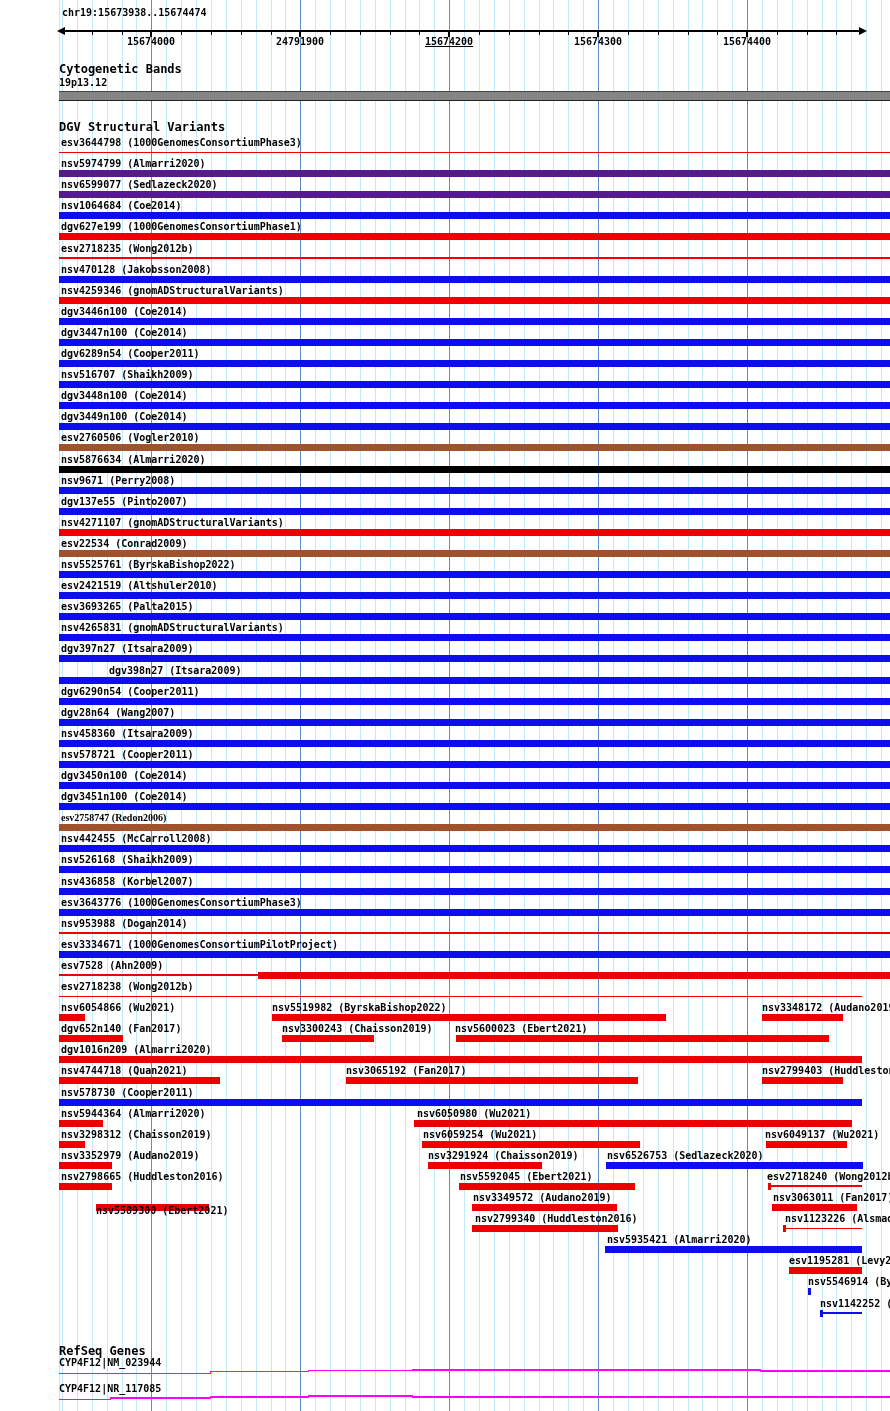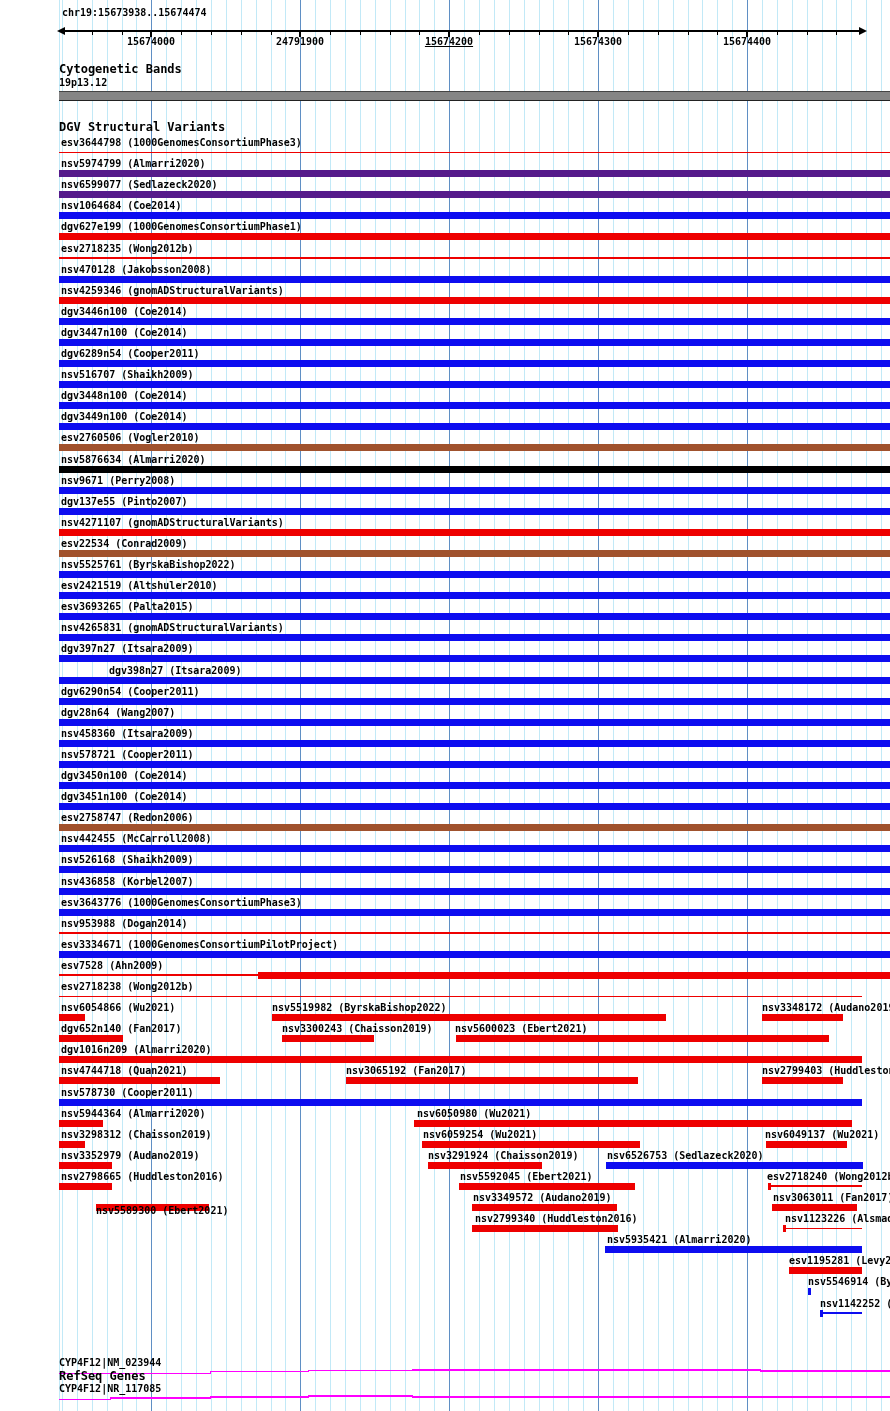--- a/index.html
+++ b/index.html
@@ -185,21 +185,21 @@
       <div class="lbl" style="left: 61px; top: 706.7px;">dgv28n64 (Wang2007)</div>
       <div class="seg" style="left: 59px; top: 718.7px; width: 831px; height: 7px; background: rgb(13, 13, 240);"></div>
       <div class="lbl" style="left: 61px; top: 727.8px;">nsv458360 (Itsara2009)</div>
       <div class="seg" style="left: 59px; top: 739.8px; width: 831px; height: 7px; background: rgb(13, 13, 240);"></div>
       <div class="lbl" style="left: 61px; top: 748.9px;">nsv578721 (Cooper2011)</div>
       <div class="seg" style="left: 59px; top: 760.9px; width: 831px; height: 7px; background: rgb(13, 13, 240);"></div>
       <div class="lbl" style="left: 61px; top: 770px;">dgv3450n100 (Coe2014)</div>
       <div class="seg" style="left: 59px; top: 782px; width: 831px; height: 7px; background: rgb(13, 13, 240);"></div>
       <div class="lbl" style="left: 61px; top: 791.1px;">dgv3451n100 (Coe2014)</div>
       <div class="seg" style="left: 59px; top: 803.1px; width: 831px; height: 7px; background: rgb(13, 13, 240);"></div>
-      <div class="lbl" style="left: 61px; top: 812.2px;">esv2758747 (Redon2006)</div>
+      <div class="lbl" style="left: 61px; top: 812.2px; font-family: Liberation Serif, serif;">esv2758747 (Redon2006)</div>
       <div class="seg" style="left: 59px; top: 824.2px; width: 831px; height: 7px; background: rgb(160, 82, 45);"></div>
       <div class="lbl" style="left: 61px; top: 833.3px;">nsv442455 (McCarroll2008)</div>
       <div class="seg" style="left: 59px; top: 845.3px; width: 831px; height: 7px; background: rgb(13, 13, 240);"></div>
       <div class="lbl" style="left: 61px; top: 854.4px;">nsv526168 (Shaikh2009)</div>
       <div class="seg" style="left: 59px; top: 866.4px; width: 831px; height: 7px; background: rgb(13, 13, 240);"></div>
       <div class="lbl" style="left: 61px; top: 875.5px;">nsv436858 (Korbel2007)</div>
       <div class="seg" style="left: 59px; top: 887.5px; width: 831px; height: 7px; background: rgb(13, 13, 240);"></div>
       <div class="lbl" style="left: 61px; top: 896.6px;">esv3643776 (1000GenomesConsortiumPhase3)</div>
       <div class="seg" style="left: 59px; top: 908.6px; width: 831px; height: 7px; background: rgb(13, 13, 240);"></div>
       <div class="lbl" style="left: 61px; top: 917.7px;">nsv953988 (Dogan2014)</div>
@@ -271,21 +271,21 @@
       <div class="seg" style="left: 605px; top: 1246.2px; width: 257px; height: 7px; background: rgb(13, 13, 240);"></div>
       <div class="lbl" style="left: 789px; top: 1255.3px;">esv1195281 (Levy2007)</div>
       <div class="seg" style="left: 789px; top: 1267.3px; width: 73px; height: 7px; background: rgb(238, 0, 0);"></div>
       <div class="lbl" style="left: 808px; top: 1276.4px;">nsv5546914 (ByrskaBishop2022)</div>
       <div class="seg" style="left: 808px; top: 1288.4px; width: 3px; height: 7px; background: rgb(13, 13, 240);"></div>
       <div class="lbl" style="left: 820px; top: 1297.5px;">nsv1142252 (</div>
       <div class="seg" style="left: 820px; top: 1309.5px; width: 3px; height: 7px; background: rgb(13, 13, 240);"></div>
       <div class="seg" style="left: 820px; top: 1312px; width: 42px; height: 1.5px; background: rgb(13, 13, 240);"></div>
     </div>
 
-  <div class="hdr" style="top:1345px;margin-top:25px;">RefSeq Genes</div>
+  <div class="hdr" style="top:1345px;">RefSeq Genes</div>
   <div id="genes">
       <div class="lbl" style="left: 59px; top: 1357px;">CYP4F12|NM_023944</div>
       <div class="seg" style="left: 59px; top: 1372.5px; width: 151px; height: 1.5px; background: rgb(255, 0, 255);"></div>
       <div class="seg" style="left: 210px; top: 1370.5px; width: 98px; height: 1.5px; background: rgb(255, 0, 255);"></div>
       <div class="seg" style="left: 210px; top: 1370.5px; width: 1.2px; height: 3.5px; background: rgb(255, 0, 255);"></div>
       <div class="seg" style="left: 308px; top: 1369.5px; width: 104px; height: 1.5px; background: rgb(255, 0, 255);"></div>
       <div class="seg" style="left: 308px; top: 1369.5px; width: 1.2px; height: 2.5px; background: rgb(255, 0, 255);"></div>
       <div class="seg" style="left: 412px; top: 1369px; width: 348px; height: 1.5px; background: rgb(255, 0, 255);"></div>
       <div class="seg" style="left: 412px; top: 1369px; width: 1.2px; height: 2px; background: rgb(255, 0, 255);"></div>
       <div class="seg" style="left: 760px; top: 1370px; width: 130px; height: 1.5px; background: rgb(255, 0, 255);"></div>

